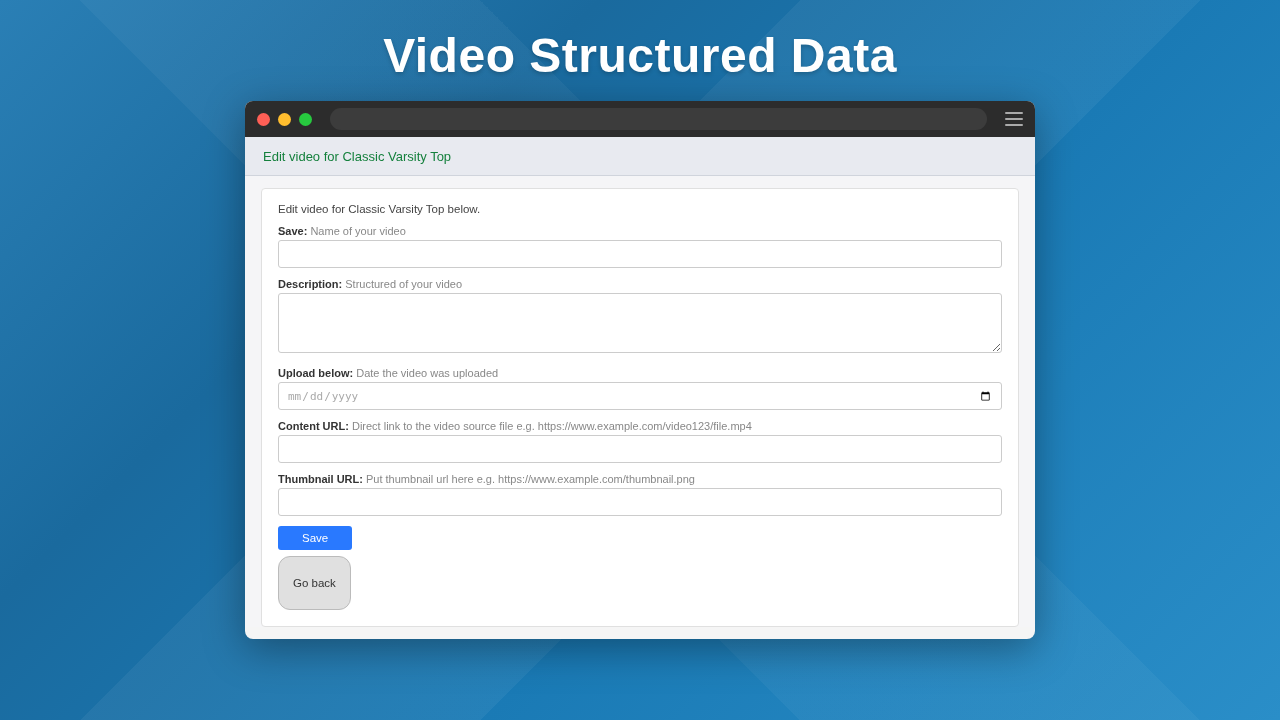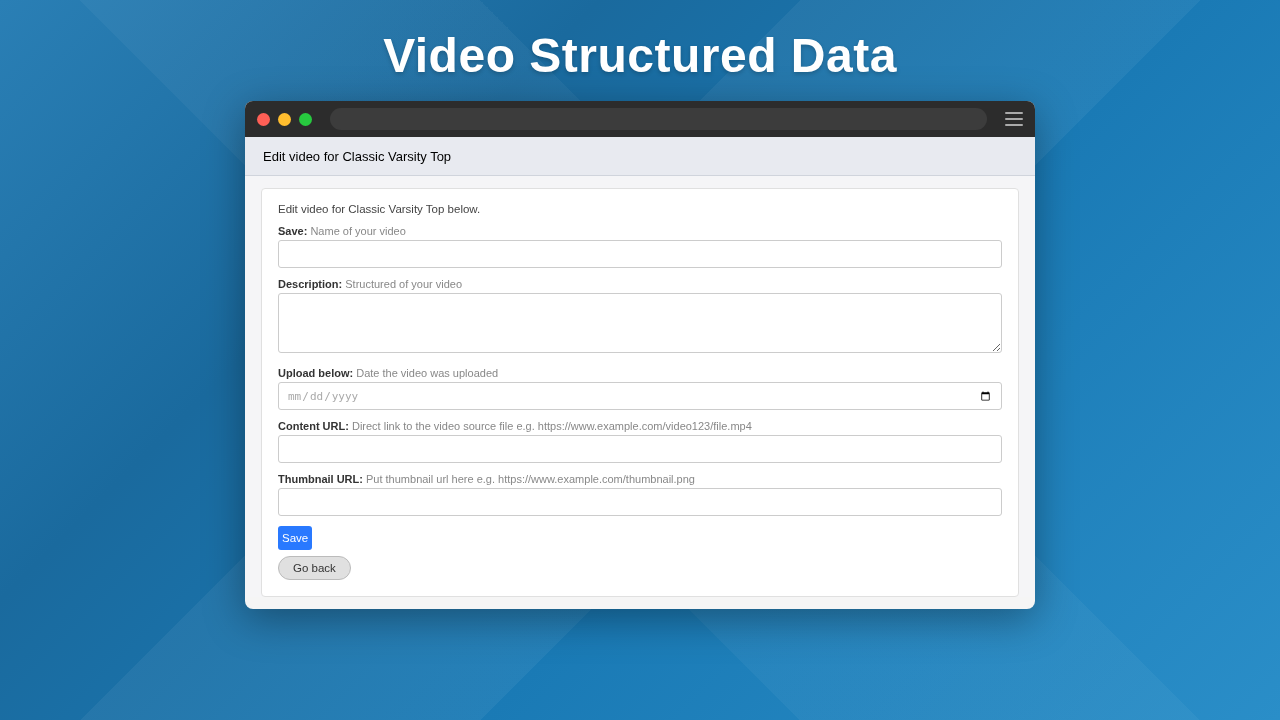--- a/index.html
+++ b/index.html
@@ -110,21 +110,21 @@
     }
 
     .content-header {
       background: #e8eaf0;
       padding: 10px 18px;
       border-bottom: 1px solid #d0d4dc;
     }
 
     .content-header-title {
       font-size: 13px;
-      color: #000000;
+      color: #15803d;
       font-weight: 500;
     }
 
     .form-area {
       background: #fff;
       margin: 12px 16px;
       border-radius: 4px;
       border: 1px solid #e0e0e0;
       padding: 14px 16px 16px;
     }
@@ -191,32 +191,32 @@
       font-size: 11px;
       color: #aaa;
       background: #fff;
     }
 
     .btn-save {
       background: #2979ff;
       color: white;
       border: none;
       border-radius: 3px;
-      padding: 6px 4px;
+      padding: 6px 24px;
       font-size: 11.5px;
       cursor: pointer;
       margin-right: 6px;
     }
 
     .btn-goback {
       background: #e0e0e0;
       color: #333;
       border: 1px solid #bbb;
       border-radius: 12px;
-      padding: 5px 14px;
+      padding: 20px 14px;
       font-size: 11.5px;
       cursor: pointer;
     }
 
     .button-row {
       margin-top: 10px;
     }
 
     .button-row-2 {
       margin-top: 6px;

